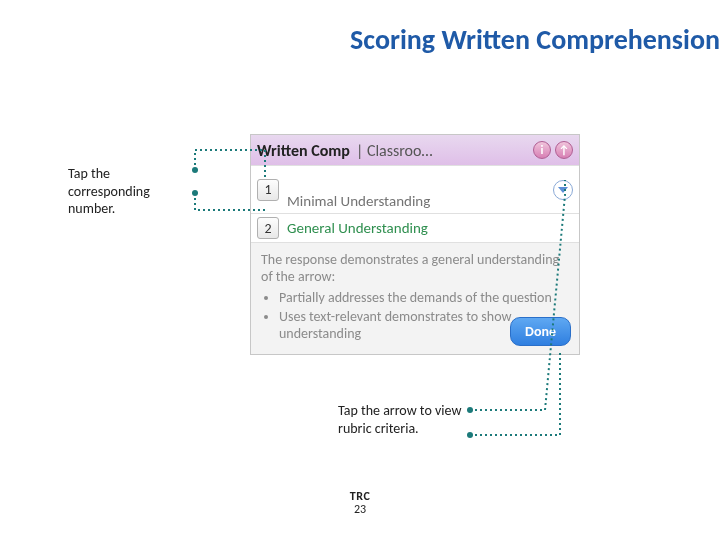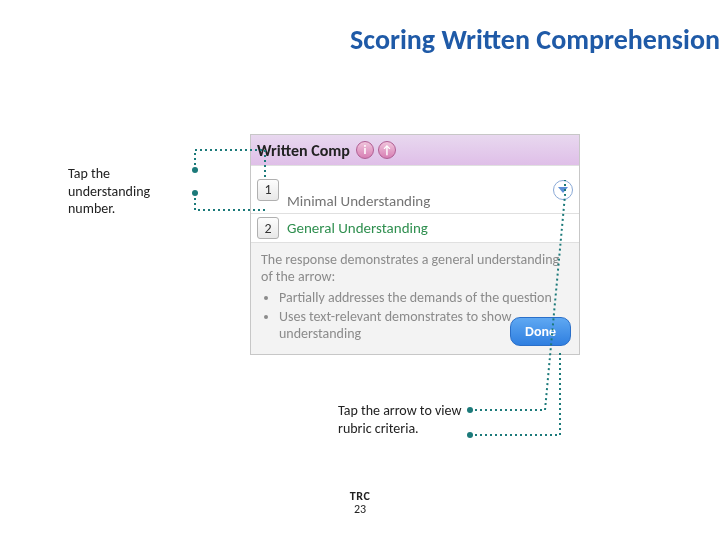--- a/index.html
+++ b/index.html
@@ -125,25 +125,26 @@
   
   svg.lines { position:absolute; left:0; top:0; width:720px; height:540px; pointer-events:none; }
   .dot { fill:#1c7a7a; }
   .dash { stroke:#1c7a7a; stroke-width:2; stroke-dasharray:2 3; fill:none; }
 </style>
 </head>
 <body>
 
 <div class="slide-title">Scoring Written Comprehension</div>
 
-<div class="callout-left">Tap the understanding number.</div>
+<div class="callout-left">Tap the corresponding number.</div>
 
 <div class="app-panel">
   <div class="app-header">
     <span class="title">Written Comp</span>
+    <span class="sub">| Classroo…</span>
     <div class="hdr-icons">
       <div class="circ">i</div>
       <div class="circ">↑</div>
     </div>
   </div>
 
   <div class="row">
     <div class="num-box">1</div>
     <span class="opt-label opt-minimal">Minimal Understanding</span>
     <div class="arrow-circ"></div>

